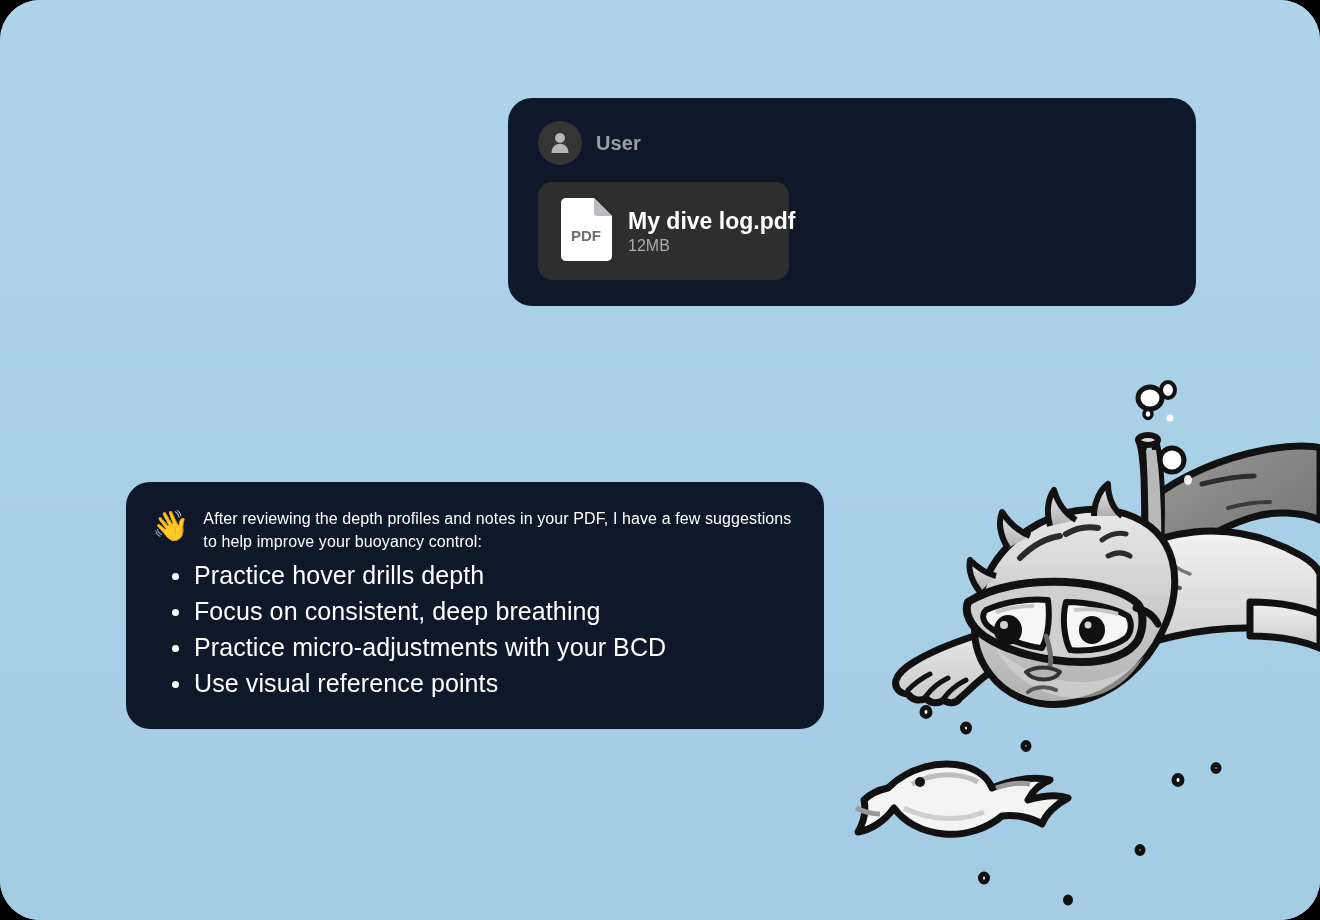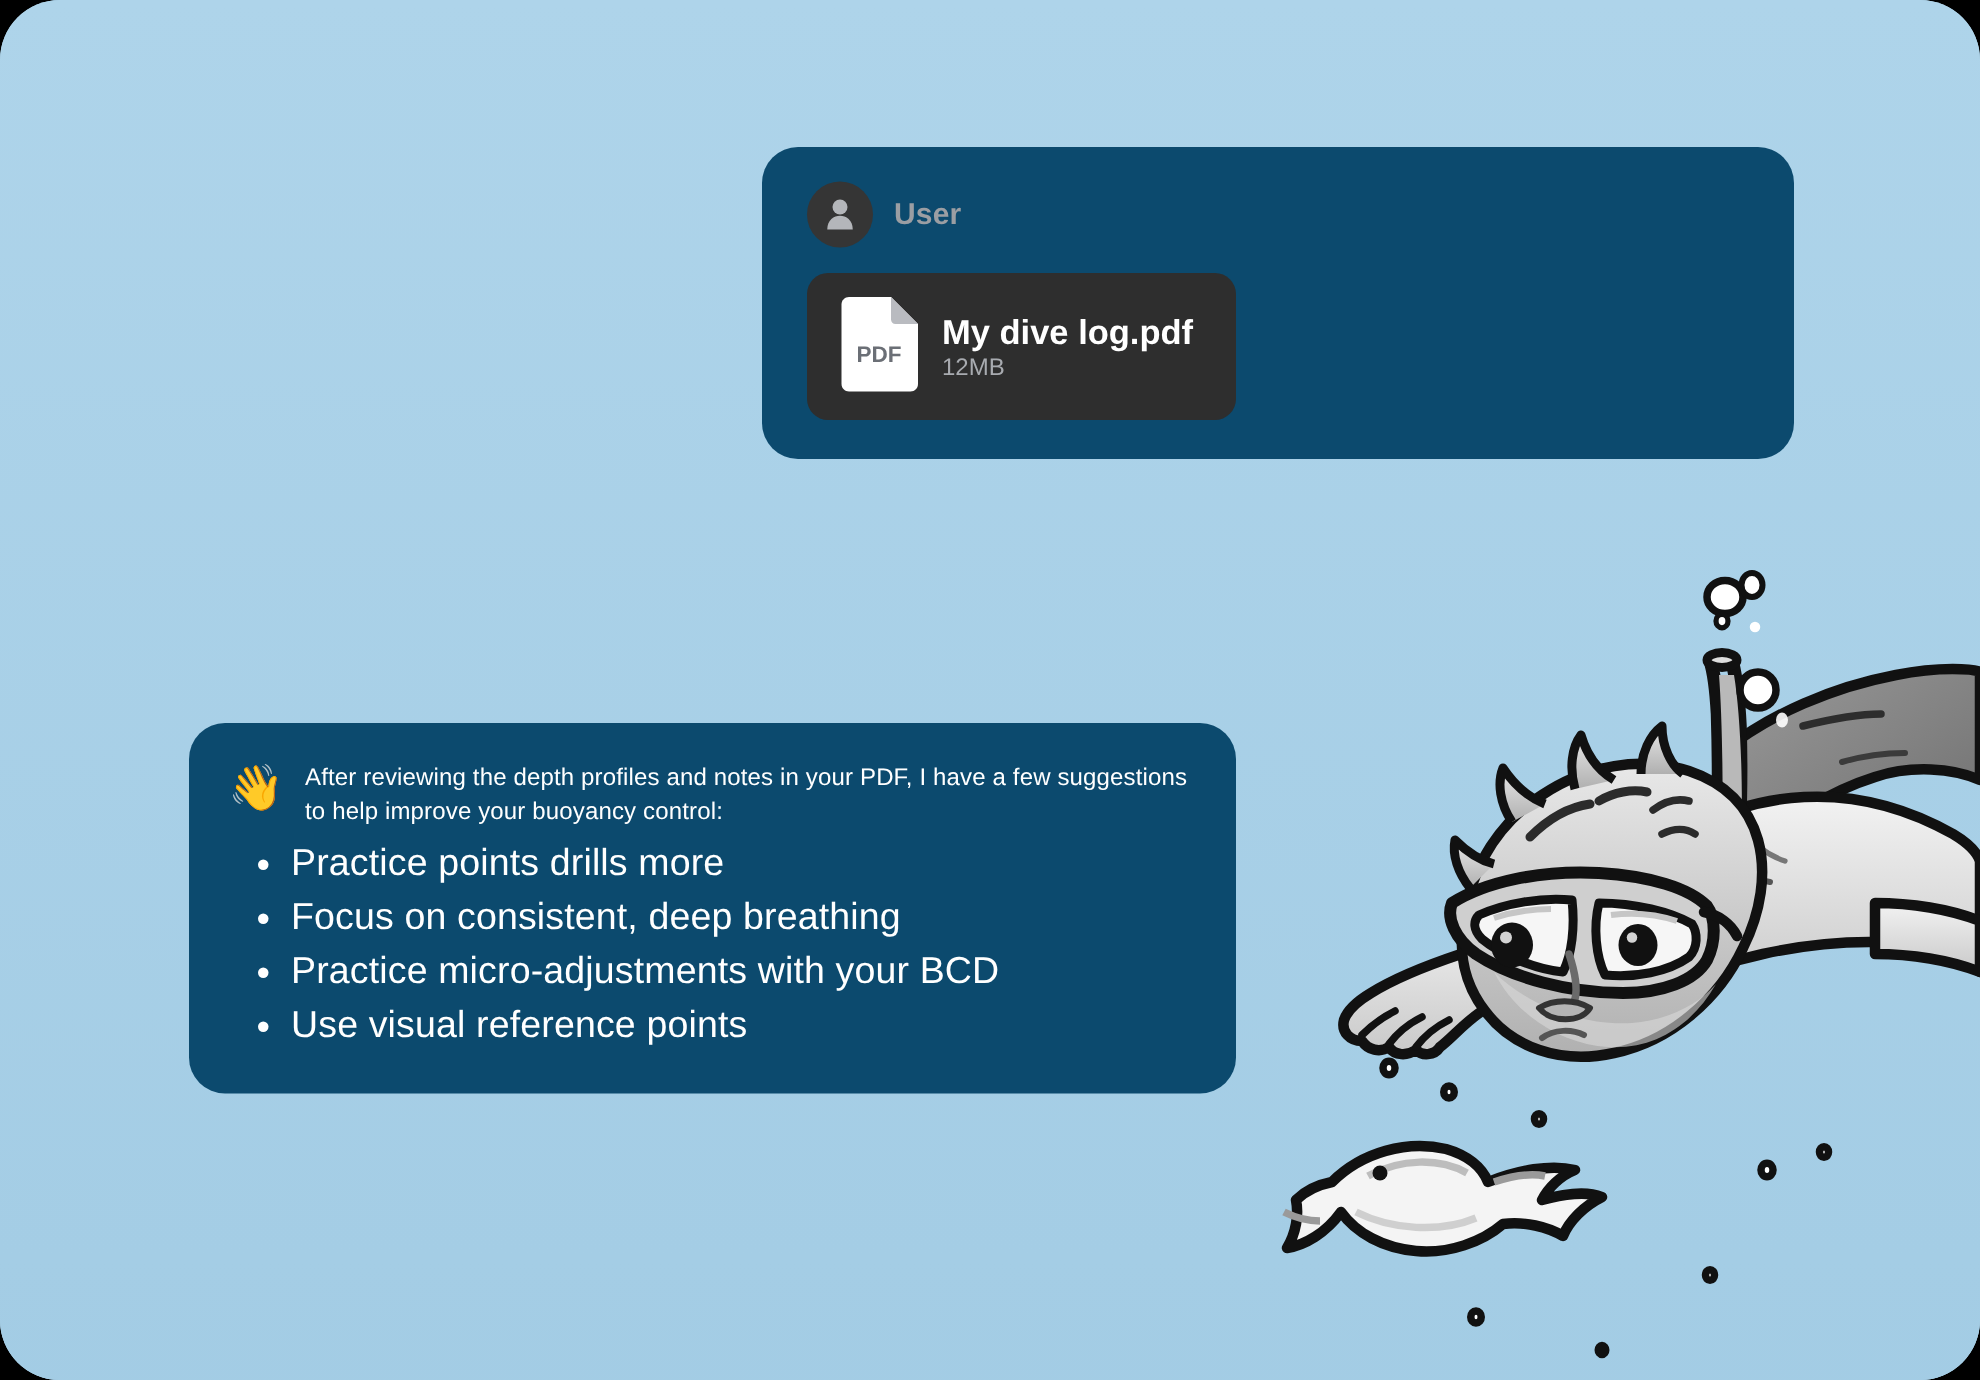--- a/index.html
+++ b/index.html
@@ -38,21 +38,21 @@
     right: 0;
     bottom: 0;
     width: 470px;
     height: 540px;
     pointer-events: none;
   }
 
   
   .bubble {
     position: absolute;
-    background: #0c4a6e;
+    background: #0f172a;
     border-radius: 24px;
     color: #ffffff;
   }
 
   #user-bubble {
     left: 508px;
     top: 98px;
     width: 688px;
     padding: 22px 28px 26px 30px;
     box-sizing: border-box;
@@ -78,21 +78,21 @@
   .user-name {
     font-size: 20px;
     font-weight: 700;
     color: #9b9ea3;
     letter-spacing: .1px;
   }
 
   
   .attachment {
     margin-top: 16px;
-    width: 286px;
+    width: 251px;
     background: #2e2e2e;
     border-radius: 14px;
     padding: 16px 18px;
     display: flex;
     align-items: center;
     gap: 16px;
     box-sizing: border-box;
   }
   .file-icon {
     width: 56px;
@@ -325,20 +325,20 @@
         <span class="file-size">12MB</span>
       </span>
     </div>
 
   </div>
 
   <div id="assistant-bubble" class="bubble">
     <span class="wave-emoji">👋</span>
     <span class="assistant-intro">After reviewing the depth profiles and notes in your PDF, I have a few suggestions to help improve your buoyancy control:</span>
     <ul class="tips">
-      <li>Practice points drills more</li>
+      <li>Practice hover drills depth</li>
       <li>Focus on consistent, deep breathing</li>
       <li>Practice micro-adjustments with your BCD</li>
       <li>Use visual reference points</li>
     </ul>
   </div>
 
 </div>
 
 </body></html>

